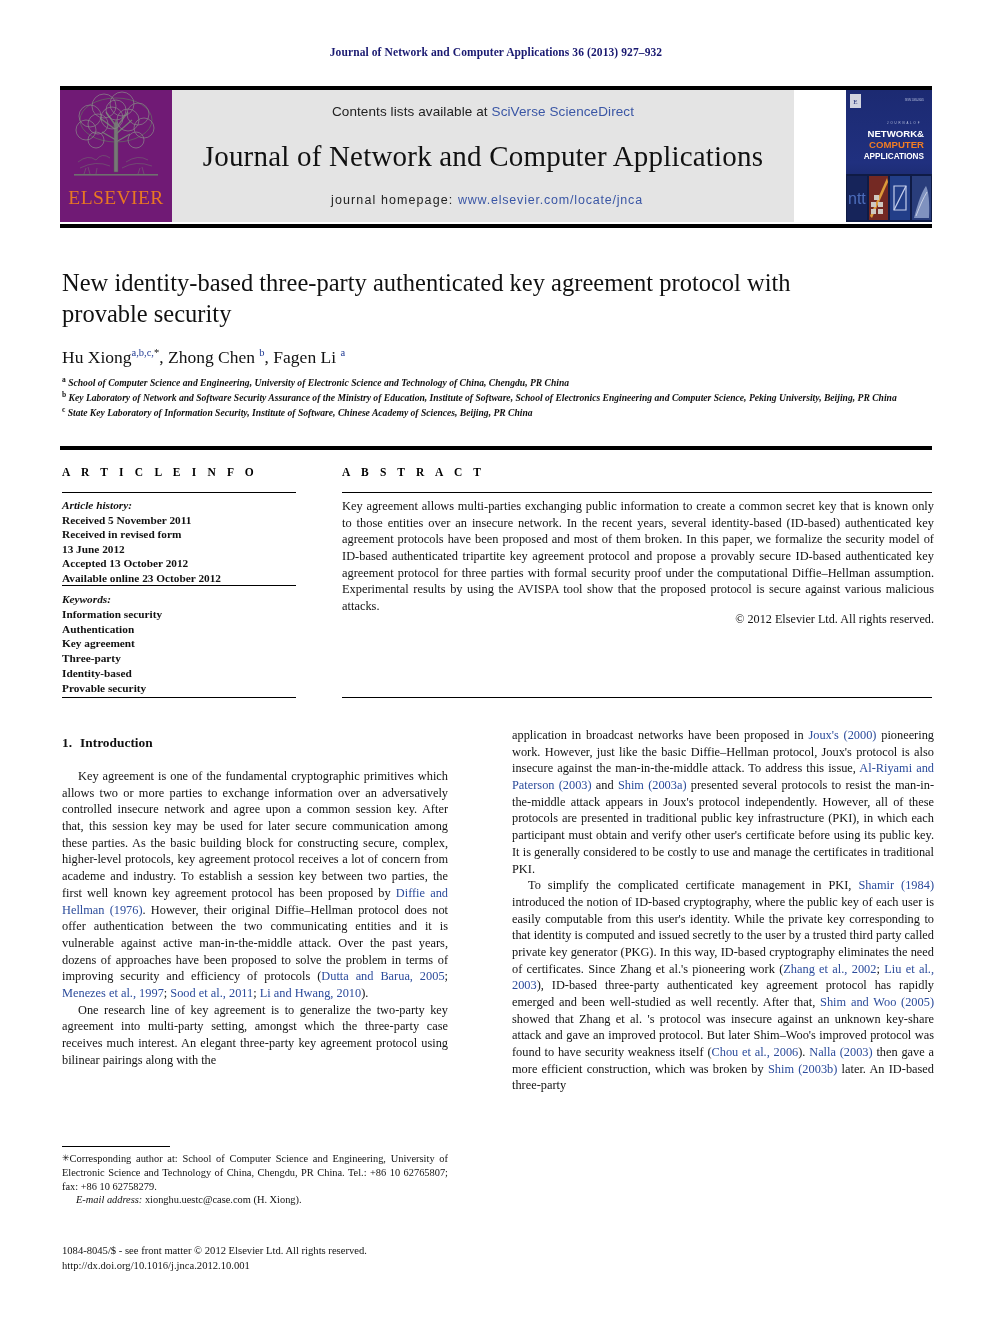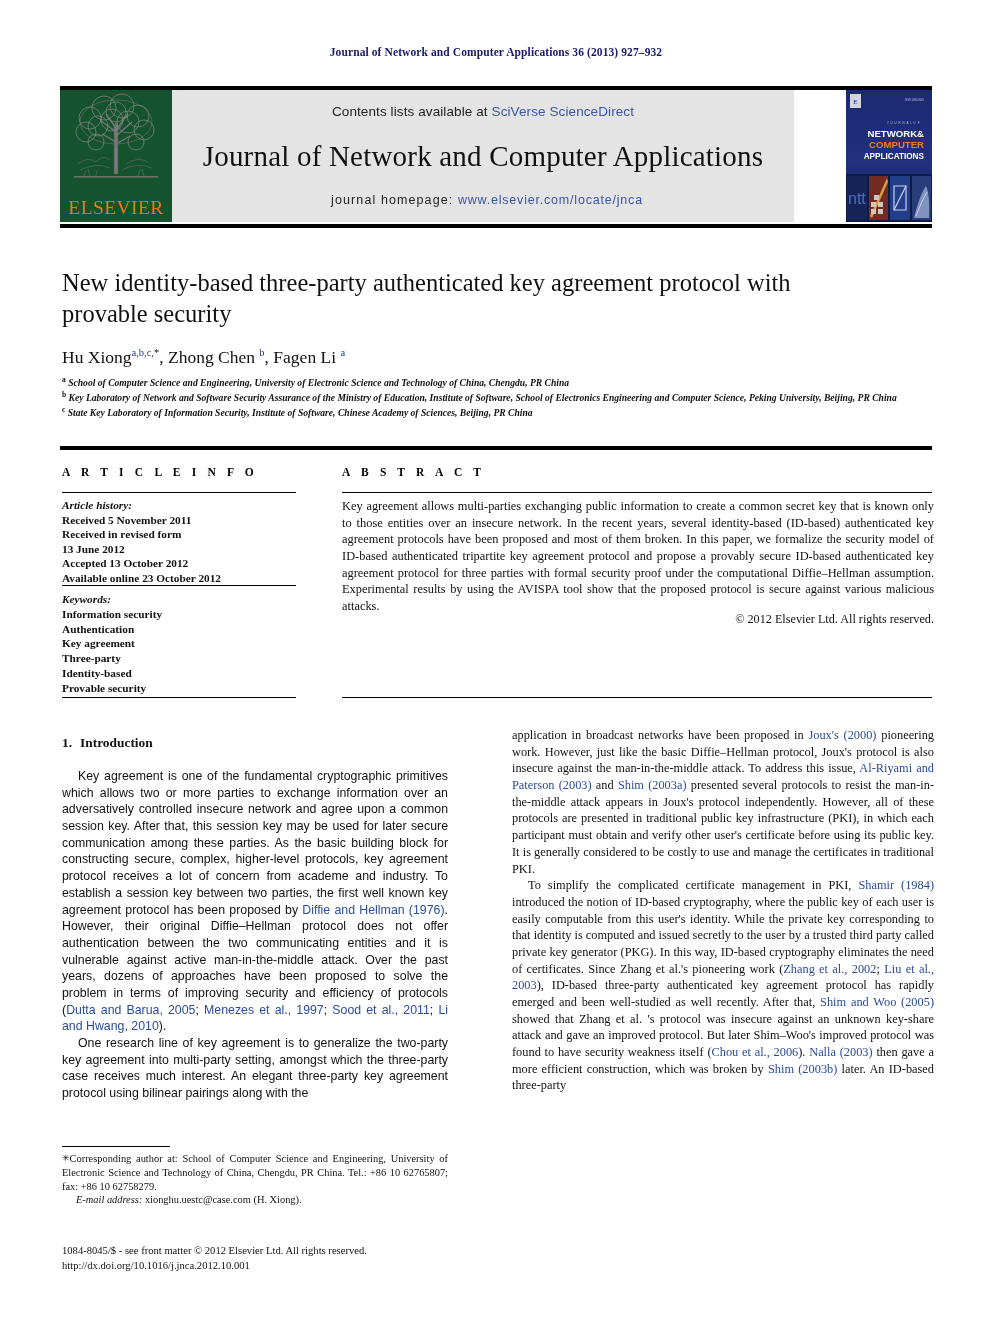--- a/index.html
+++ b/index.html
@@ -34,24 +34,23 @@
   }
   .rule-thick-bottom {
     position: absolute; left: 60px; top: 224px; width: 872px; height: 3.5px;
     background: #000;
   }
   .masthead {
     position: absolute; left: 60px; top: 90px; width: 872px; height: 132px;
   }
   .elsevier-box {
     position: absolute; left: 0; top: 0; width: 112px; height: 132px;
-    background: #14532d;
-    display: flex; flex-direction: column; align-items: center; justify-content: center;
+    background: #701a75;
+    display: flex; flex-direction: column; align-items: center; justify-content: flex-start;
     padding-bottom: 3px;
-    gap: 8px;
   }
   .elsevier-tree { width: 100px; height: 98px; display:block; }
   .elsevier-word {
     font-family: "Liberation Serif", serif;
     font-size: 19.5px;
     letter-spacing: 0.4px;
     color: #E87722;
     line-height: 1;
   }
   .grey-band {
@@ -181,21 +180,21 @@
   
   .sec-head {
     position: absolute; left: 62px; top: 735px;
     font-family: "Liberation Serif", serif;
     font-weight: bold; font-size: 13.4px; color:#111;
   }
   .sec-head .num { margin-right: 8px; }
 
   .col-left {
     position: absolute; left: 62px; top: 768px; width: 386px;
-    font-family: Liberation Sans, sans-serif;
+    font-family: Liberation Serif, serif;
     font-size: 12.35px;
     line-height: 1.352;
     text-align: justify;
     color: #111;
   }
   .col-right {
     position: absolute; left: 512px; top: 727px; width: 422px;
     font-family: "Liberation Serif", serif;
     font-size: 12.35px;
     line-height: 1.352;

